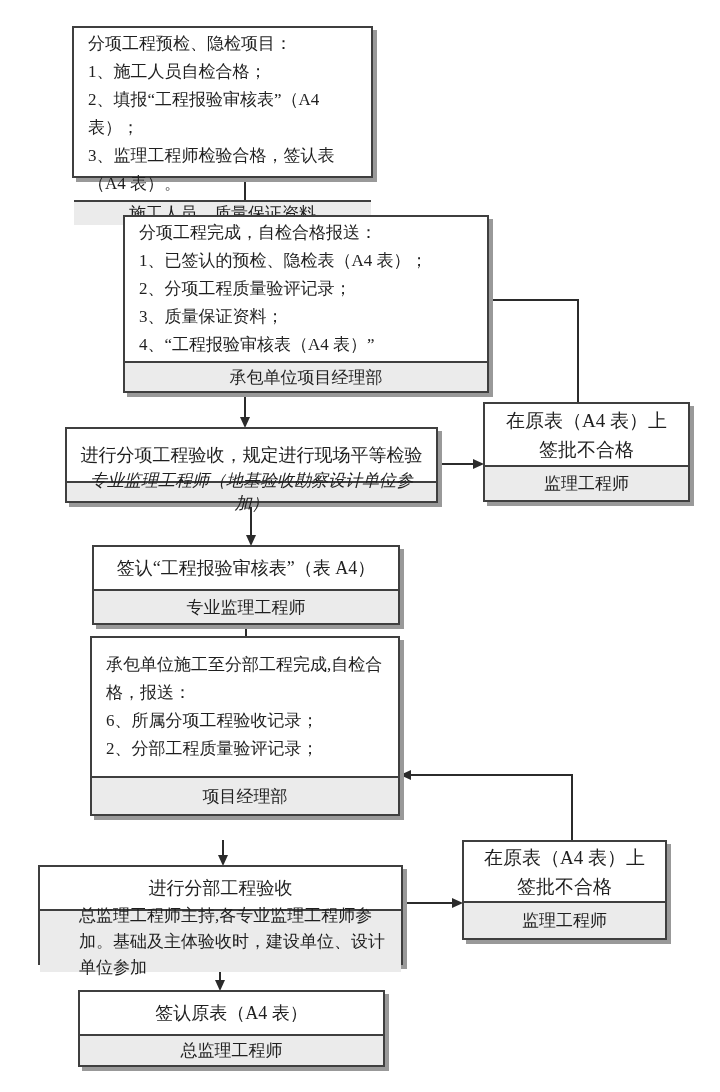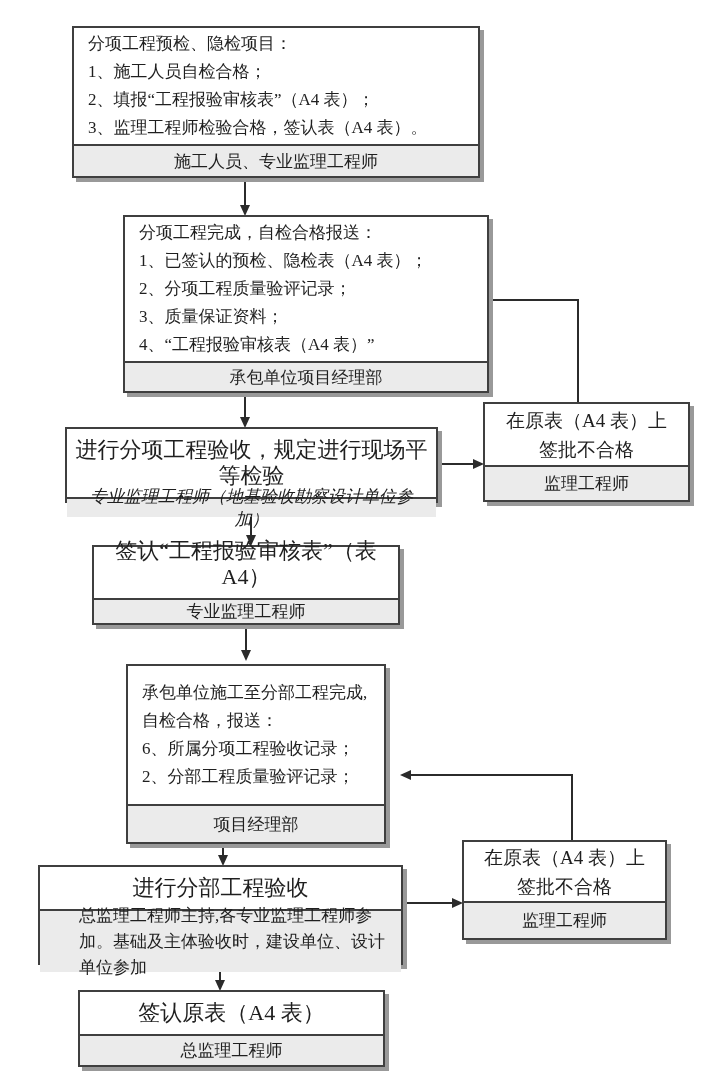--- a/index.html
+++ b/index.html
@@ -13,44 +13,44 @@
     border:2px solid #3f3f3f;box-shadow:4px 4px 0 #999999;
     display:flex;flex-direction:column;
   }
   .fbox .body{
     flex:1;display:flex;flex-direction:column;justify-content:center;
     padding:2px 14px;font-size:17px;line-height:28px;
   }
   .fbox .body .line{white-space:normal;}
   .fbox .title-row{
     flex:1;display:flex;align-items:center;justify-content:center;
-    font-size:22px;padding:8px 8px;text-align:center;line-height:26px;
+    font-size:18px;padding:8px 8px;text-align:center;line-height:26px;
   }
   .fbox .side-title{
     flex:1;display:flex;flex-direction:column;align-items:center;justify-content:center;
     font-size:19px;line-height:29px;text-align:center;
   }
   .fbox .footer{
     box-sizing:border-box;background:#ebebeb;border-top:2px solid #3f3f3f;
     display:flex;align-items:center;justify-content:center;
     font-size:17px;text-align:center;padding:0 8px;
   }
   .fbox .footer.left{justify-content:flex-start;text-align:left;line-height:26px;padding:4px 10px;}
   
-  #box1{left:72px;top:26px;width:408px;height:152px;justify-content:space-between;}
+  #box1{left:72px;top:26px;width:301px;height:152px;justify-content:space-between;}
   #box1 .footer{height:38px;}
   #box2{left:77px;top:215px;width:366px;height:178px;margin-left:46px;}
   #box2 .footer{height:38px;}
   #box3{left:65px;top:427px;width:373px;height:76px;}
   #box3 .footer{height:20px;font-style:italic;}
   #side1{left:483px;top:402px;width:207px;height:100px;}
   #side1 .footer{height:35px;}
   #box4{left:92px;top:545px;width:308px;height:80px;justify-content:flex-end;}
   #box4 .footer{height:42px;}
-  #box5{left:90px;top:664px;width:260px;height:180px;margin-left:36px;}
+  #box5{left:90px;top:636px;width:310px;height:180px;}
   #box5 .footer{height:38px;}
   #box6{left:38px;top:865px;width:365px;height:100px;}
   #box6 .footer{height:63px;padding-left:39px;}
   #side2{left:462px;top:840px;width:205px;height:100px;}
   #side2 .footer{height:37px;}
   #box7{left:78px;top:990px;width:307px;height:77px;}
   #box7 .footer{height:39px;}
   #connectors{position:absolute;left:0;top:0;width:720px;height:1092px;pointer-events:none;}
   #connectors path,#connectors line{stroke:#2b2b2b;stroke-width:2;fill:none;}
   #connectors polygon{fill:#2b2b2b;stroke:none;}
@@ -93,21 +93,21 @@
     <polygon points="215,980 225,980 220,991"></polygon>
   </svg>
 
   <div id="box1" class="fbox">
     <div class="body">
       <div class="line">分项工程预检、隐检项目：</div>
       <div class="line">1、施工人员自检合格；</div>
       <div class="line">2、填报“工程报验审核表”（A4 表）；</div>
       <div class="line">3、监理工程师检验合格，签认表（A4 表）。</div>
     </div>
-    <div class="footer">施工人员、专业监理工程师</div>
+    <div class="footer">施工人员、质量保证资料</div>
   </div>
 
   <div id="box2" class="fbox">
     <div class="body">
       <div class="line">分项工程完成，自检合格报送：</div>
       <div class="line">1、已签认的预检、隐检表（A4 表）；</div>
       <div class="line">2、分项工程质量验评记录；</div>
       <div class="line">3、质量保证资料；</div>
       <div class="line">4、“工程报验审核表（A4 表）”</div>
     </div>

